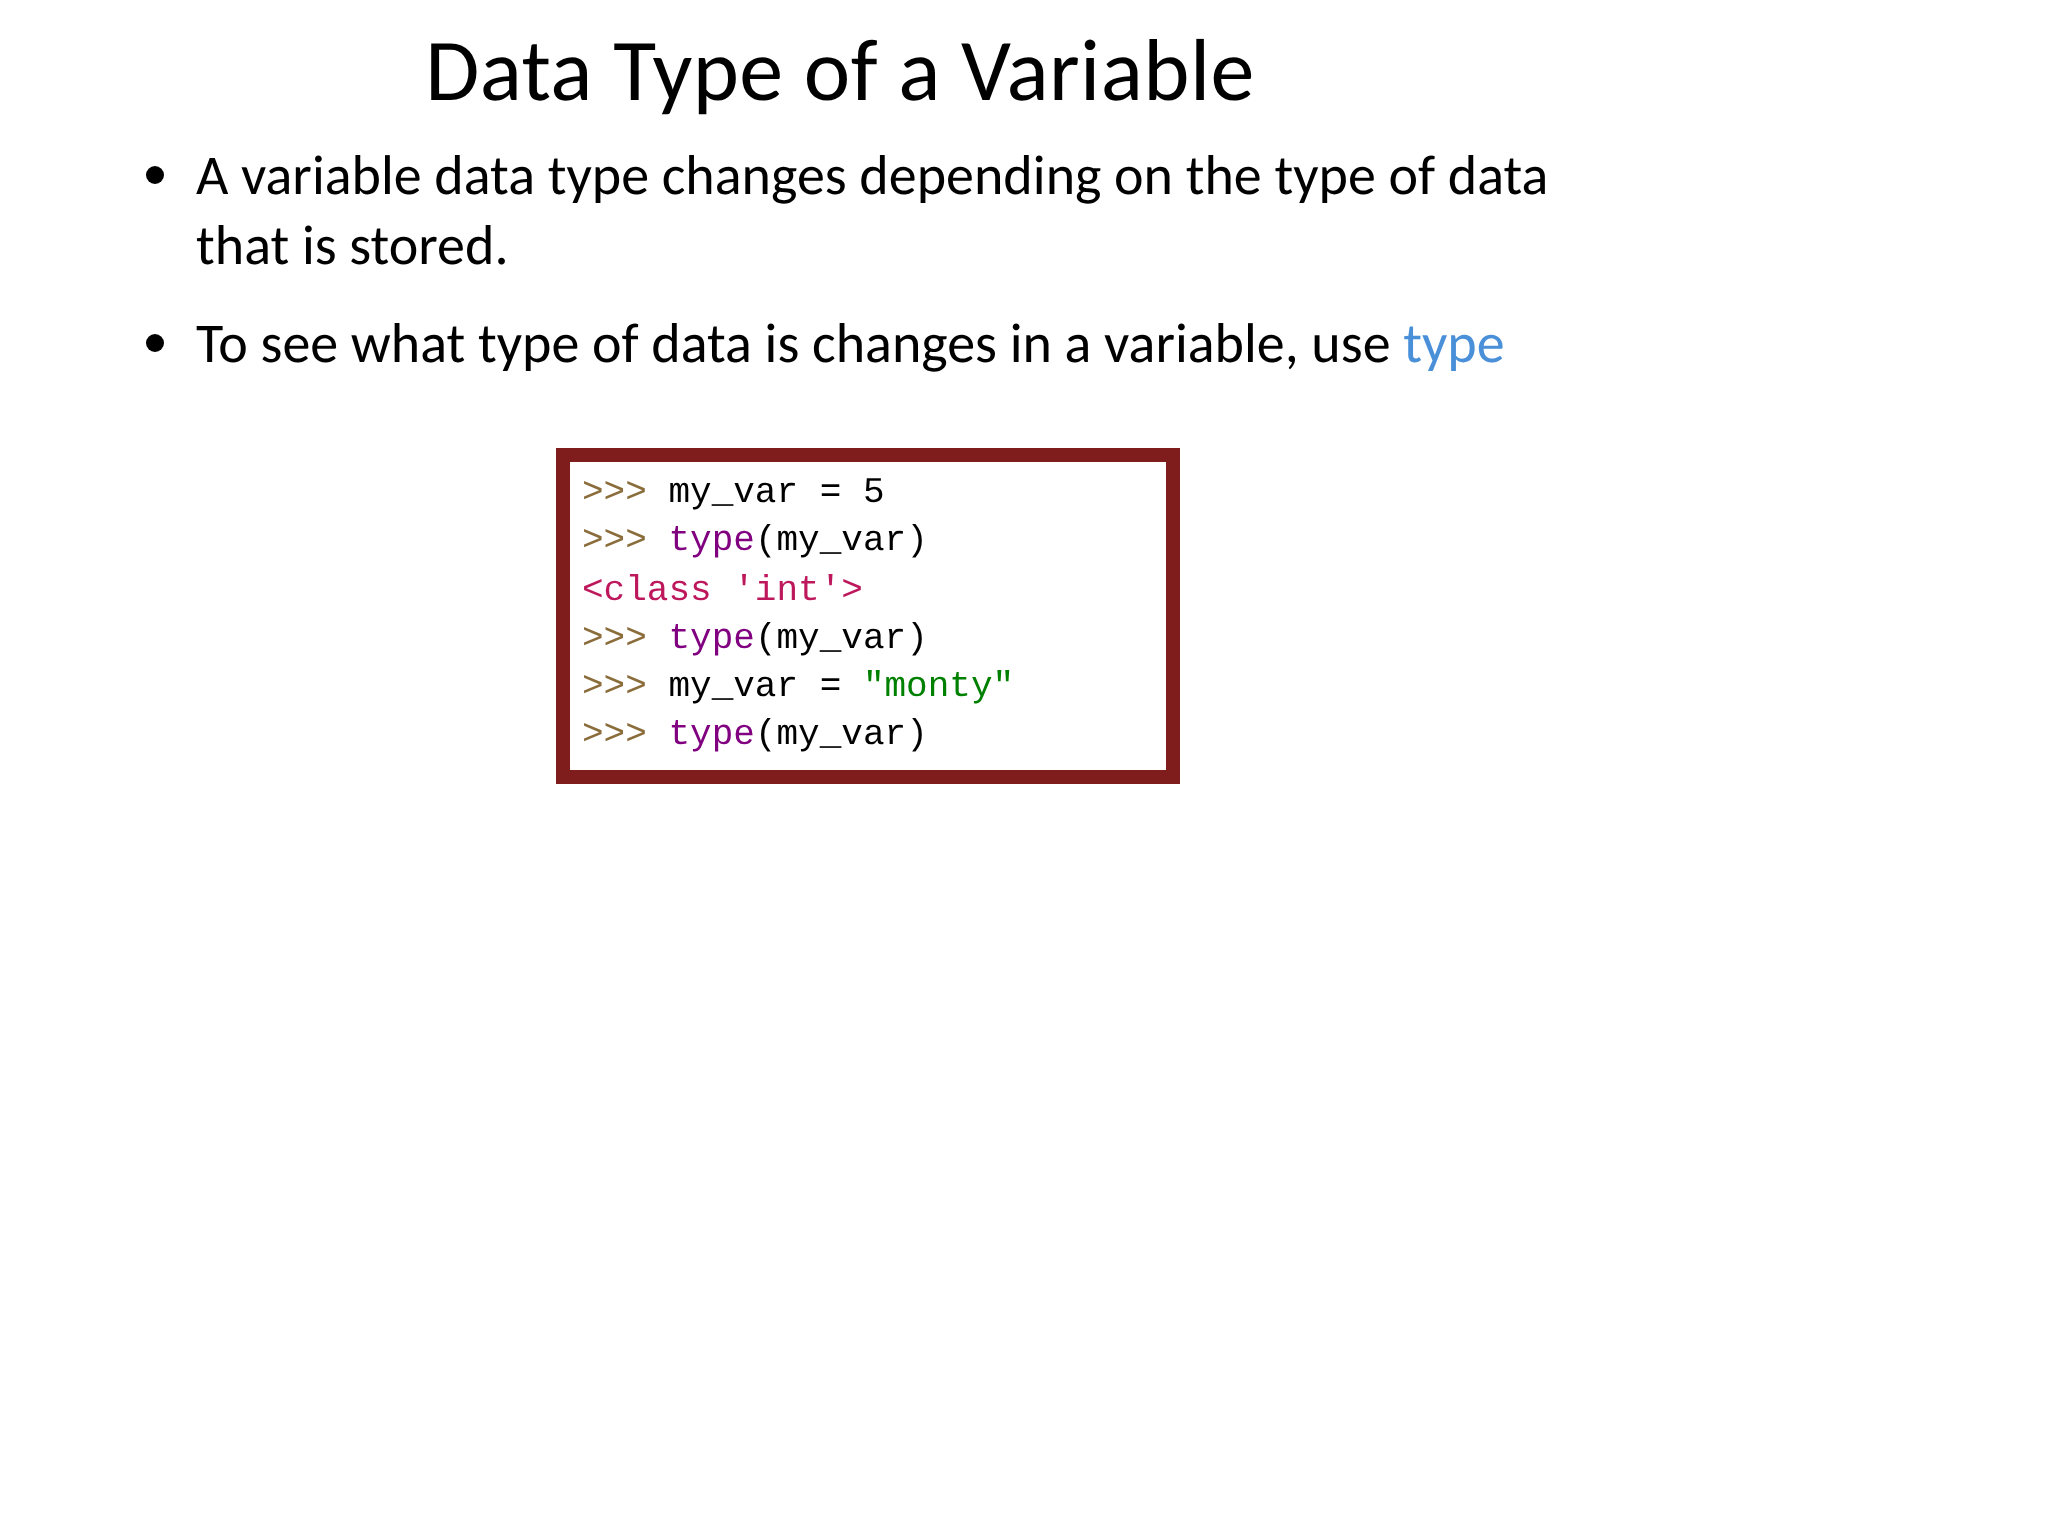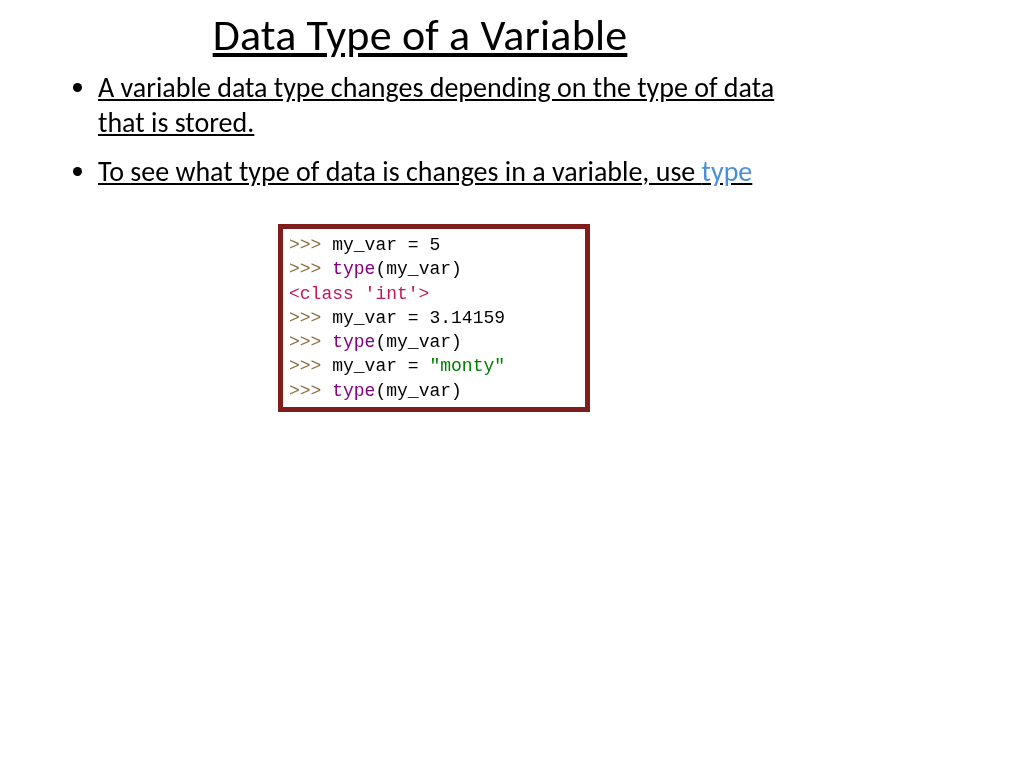--- a/index.html
+++ b/index.html
@@ -7,21 +7,20 @@
     margin: 0; padding: 0;
     width: 1024px; height: 768px;
     background: #ffffff;
     font-family: Calibri, "Segoe UI", Arial, sans-serif;
     color: #000000;
   }
   .slide {
     width: 840px; height: 768px;
     padding: 8px 50px 0 50px;
     position: relative;
-    text-decoration: underline;
   }
   .title {
     text-align: center;
     font-size: 44px;
     font-weight: 400;
     margin: 0 0 8px 0;
     letter-spacing: 0.2px;
   }
   ul.bullets {
     margin: 0;
@@ -31,21 +30,21 @@
   }
   ul.bullets li {
     margin-bottom: 14px;
   }
   .kw { color: #4a90d9; }
   .codebox {
     position: absolute;
     top: 224px;
     left: 278px;
     width: 312px;
-    border: 5px solid #7f1d1d;
+    border: 7px solid #7f1d1d;
     background: #ffffff;
     padding: 4px 6px;
     font-family: "Courier New", Courier, monospace;
     font-size: 18px;
     line-height: 1.35;
   }
   .codeline { white-space: pre; }
   .c-prompt { color: #8a6d3b; } 
   .c-plain  { color: #000000; }
   .c-func   { color: #800080; } 
@@ -69,21 +68,20 @@
   </ul>
 
   <div class="codebox">
 
     <div class="codeline"><span class="c-prompt">&gt;&gt;&gt; </span><span class="c-plain">my_var</span><span class="c-plain"> = </span><span class="c-plain">5</span></div>
 
     <div class="codeline"><span class="c-prompt">&gt;&gt;&gt; </span><span class="c-func">type</span><span class="c-plain">(</span><span class="c-plain">my_var</span><span class="c-plain">)</span></div>
 
     <div class="codeline"><span class="c-out">&lt;class 'int'&gt;</span></div>
 
-    <div class="codeline"><span class="c-prompt">&gt;&gt;&gt; </span><span class="c-plain">my_var</span><span class="c-plain"> = </span><span class="c-plain">3.14159</span></div>
 
     <div class="codeline"><span class="c-prompt">&gt;&gt;&gt; </span><span class="c-func">type</span><span class="c-plain">(</span><span class="c-plain">my_var</span><span class="c-plain">)</span></div>
 
 
     <div class="codeline"><span class="c-prompt">&gt;&gt;&gt; </span><span class="c-plain">my_var</span><span class="c-plain"> = </span><span class="c-str">"monty"</span></div>
 
     <div class="codeline"><span class="c-prompt">&gt;&gt;&gt; </span><span class="c-func">type</span><span class="c-plain">(</span><span class="c-plain">my_var</span><span class="c-plain">)</span></div>
 
   </div>
 

